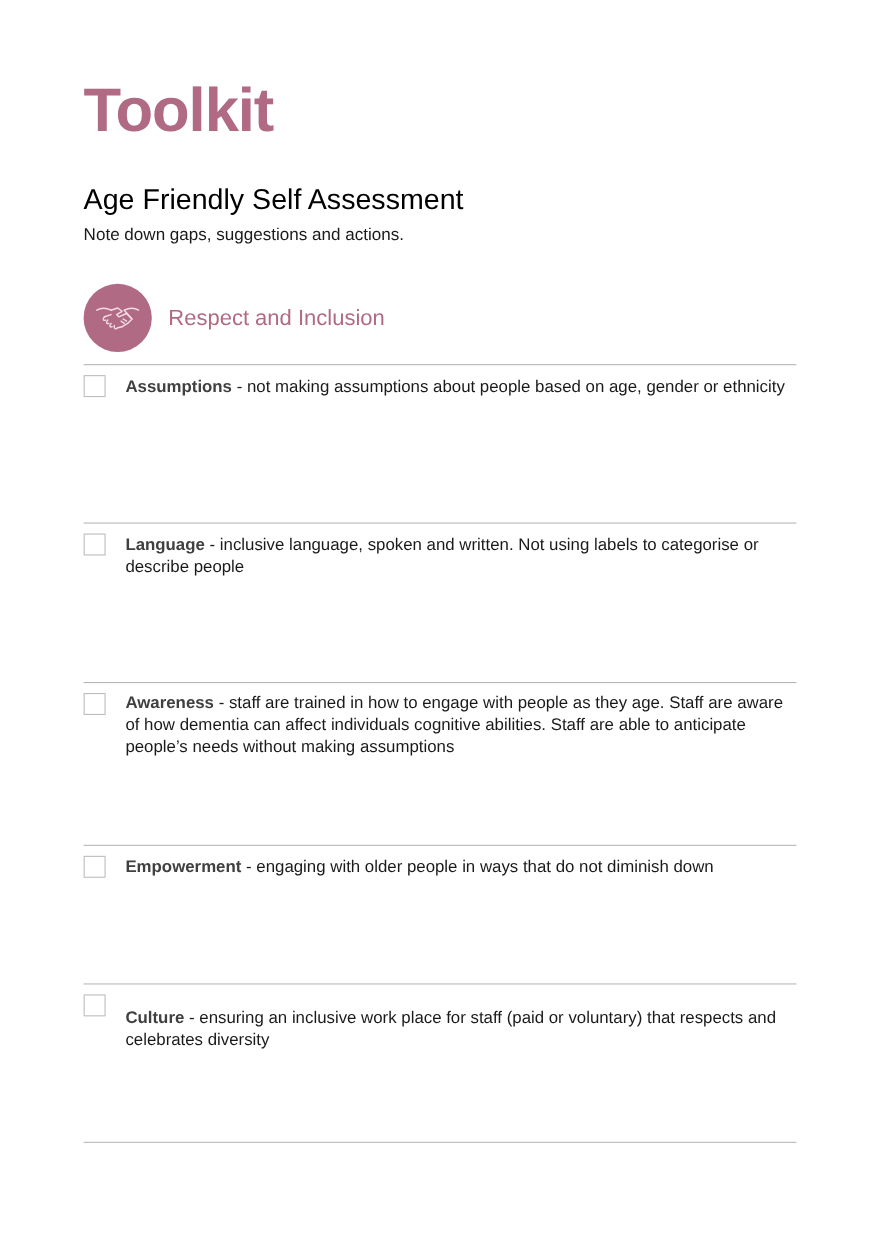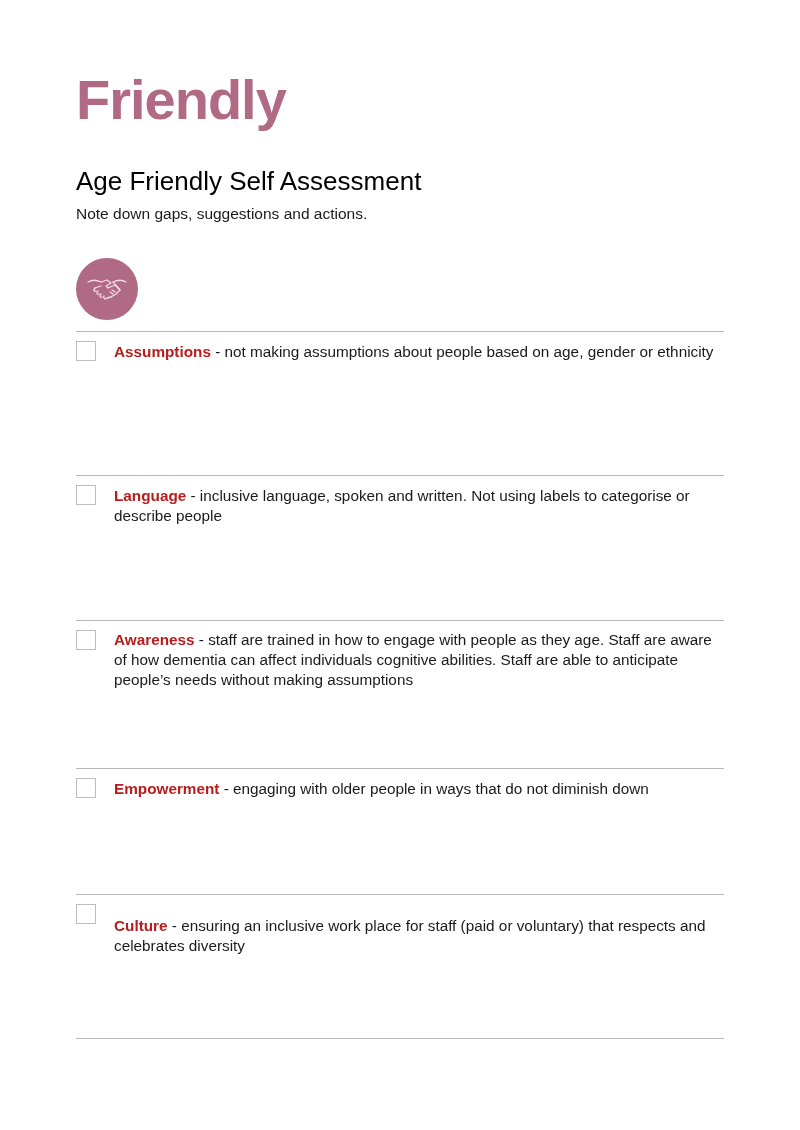--- a/index.html
+++ b/index.html
@@ -7,45 +7,46 @@
   .page-title { position: absolute; left: 76px; top: 66px; font-size: 56px; font-weight: 700; color: #b06a84; letter-spacing: -1px; margin: 0; line-height: 1.2; }
   .section-title { position: absolute; left: 76px; top: 166px; font-size: 26px; font-weight: 400; color: #000000; margin: 0; line-height: 1.2; }
   .subtitle { position: absolute; left: 76px; top: 204px; font-size: 15.5px; color: #1a1a1a; margin: 0; line-height: 1.3; }
   .category { position: absolute; left: 76px; top: 258px; display: flex; align-items: center; }
   .category-badge { width: 62px; height: 62px; border-radius: 50%; background: #b06a84; display: flex; align-items: center; justify-content: center; }
   .category-label { margin-left: 15px; font-size: 20px; color: #b06a84; }
   .divider { position: absolute; left: 76px; width: 648px; height: 0; border-top: 1.5px solid #b8b8b8; }
   .item { position: absolute; left: 76px; width: 648px; }
   .checkbox { position: absolute; left: 0; top: 0; width: 20px; height: 20px; border: 1.5px solid #bdbdbd; background: #fff; box-sizing: border-box; cursor: pointer; }
   .item-text { position: absolute; left: 38px; width: 612px; font-size: 15.3px; line-height: 20px; color: #1a1a1a; margin: 0; }
-  .item-text b { font-weight: 700; color: #b91c1c; }
+  .item-text b { font-weight: 700; color: #404040; }
 </style>
 </head>
 <body>
 
-<h1 class="page-title">Friendly</h1>
+<h1 class="page-title">Toolkit</h1>
 <h2 class="section-title">Age Friendly Self Assessment</h2>
 <p class="subtitle">Note down gaps, suggestions and actions.</p>
 
 <div class="category">
   <div class="category-badge">
     <svg width="40" height="30" viewBox="0 0 40 30" fill="none" stroke="#f5dbe4" stroke-width="1.3" stroke-linecap="round" stroke-linejoin="round">
       <path d="M1 8 C6 5, 10 6, 14 8"></path>
       <path d="M39 8 C34 5, 30 6, 26 8"></path>
       <path d="M14 8 L20 6 L24 9 L19 12 L21 14 L28 11 L33 16 L29 20 L24 23"></path>
       <path d="M26 8 L33 16"></path>
       <path d="M8 14 C6 16, 7 18, 9 17"></path>
       <path d="M11 17 C9 19, 10 21, 12 20"></path>
       <path d="M14 20 C12 22, 13 24, 15 23"></path>
       <path d="M17 22 C16 24, 18 26, 20 24 L24 23"></path>
       <path d="M8 14 L14 12"></path>
       <path d="M28 18 L25 16"></path>
       <path d="M26 20 L23 18"></path>
     </svg>
   </div>
+  <span class="category-label">Respect and Inclusion</span>
 </div>
 
 <div class="divider" style="top:331px;"></div>
 
 <div class="item" style="top:341px;">
   <div class="checkbox"></div>
   <p class="item-text" style="top:1px;"><b>Assumptions</b><span> - </span><span>not making assumptions about people based on age, gender or ethnicity</span></p>
 </div>
 
 <div class="divider" style="top:475px;"></div>

